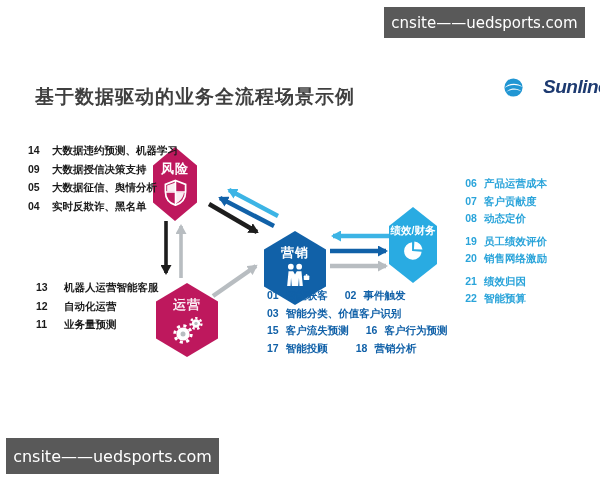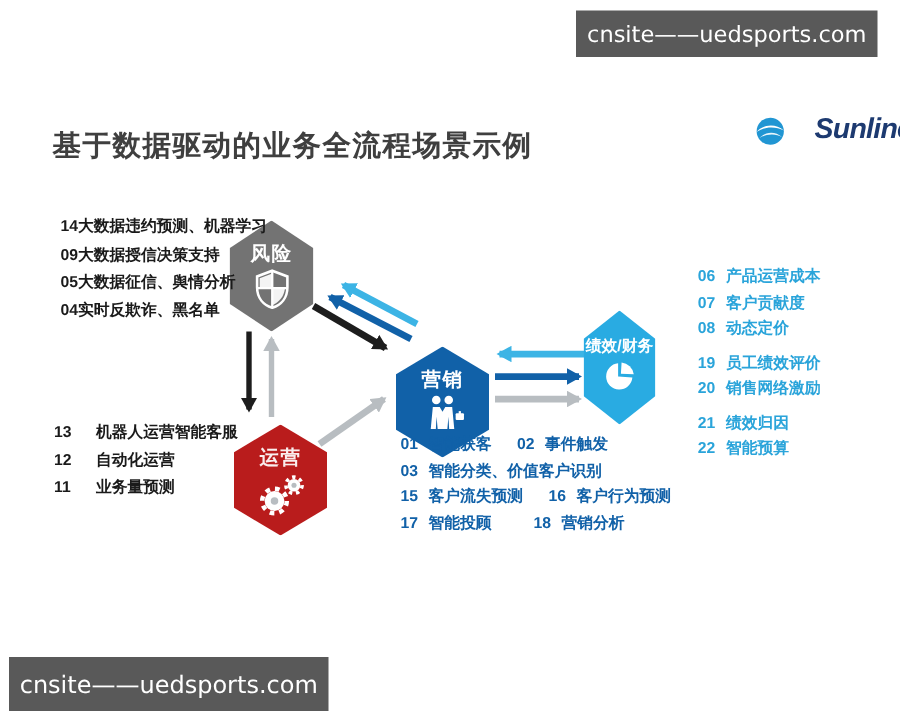--- a/index.html
+++ b/index.html
@@ -21,37 +21,37 @@
   }
   .logo { position:absolute; left:503px; top:76px; display:flex; align-items:center; gap:19px; }
   .logo .brand { font-size:19px; font-weight:bold; font-style:italic; color:#1d3a70; letter-spacing:-0.5px; }
 
   .hex {
     position:absolute; clip-path:polygon(50% 0,100% 25%,100% 75%,50% 100%,0 75%,0 25%);
     display:flex; flex-direction:column; align-items:center; color:#fff;
   }
   .hex .label { font-weight:bold; font-size:13px; margin-top:13px; letter-spacing:1px; }
   .hex .hicon { margin-top:1px; line-height:0; }
-  #hex-risk        { left:153px; top:147px; width:56px; height:74px; background:#737373; }
+  #hex-risk        { left:153px; top:147px; width:44px; height:74px; background:#be185d; }
   #hex-marketing   { left:264px; top:231px; width:62px; height:74px; background:#1161a8; }
   #hex-performance { left:389px; top:207px; width:48px; height:76px; background:#29abe2; }
   #hex-performance .label { font-size:10.5px; margin-top:17px; letter-spacing:0; }
-  #hex-operations  { left:156px; top:283px; width:62px; height:74px; background:#b91c1c; }
+  #hex-operations  { left:156px; top:283px; width:62px; height:74px; background:#be185d; }
   #hex-operations .label { color:rgba(255,255,255,0.92); }
 
   #arrows { position:absolute; left:0; top:0; pointer-events:none; }
 
   .list { position:absolute; }
   .list .row { display:flex; align-items:baseline; white-space:nowrap; }
   .list .num { font-weight:bold; }
   .list .txt { font-weight:bold; }
 
   #list-risk { left:28px; top:144px; color:#1a1a1a; font-size:10.5px; }
   #list-risk .row { height:18.5px; }
-  #list-risk .num { width:24px;text-align:right; }
+  #list-risk .num { width:24px; }
 
   #list-operations { left:36px; top:281px; color:#1a1a1a; font-size:10.5px; }
   #list-operations .row { height:18.5px; }
   #list-operations .num { width:28px; }
 
   #list-marketing { left:246px; top:289px; color:#1161a8; font-size:10.5px;margin-left:21px; }
   #list-marketing .row { height:17.5px; }
   #list-marketing .num { margin-right:7px; }
   #list-marketing .txt { margin-right:17px; }
 

